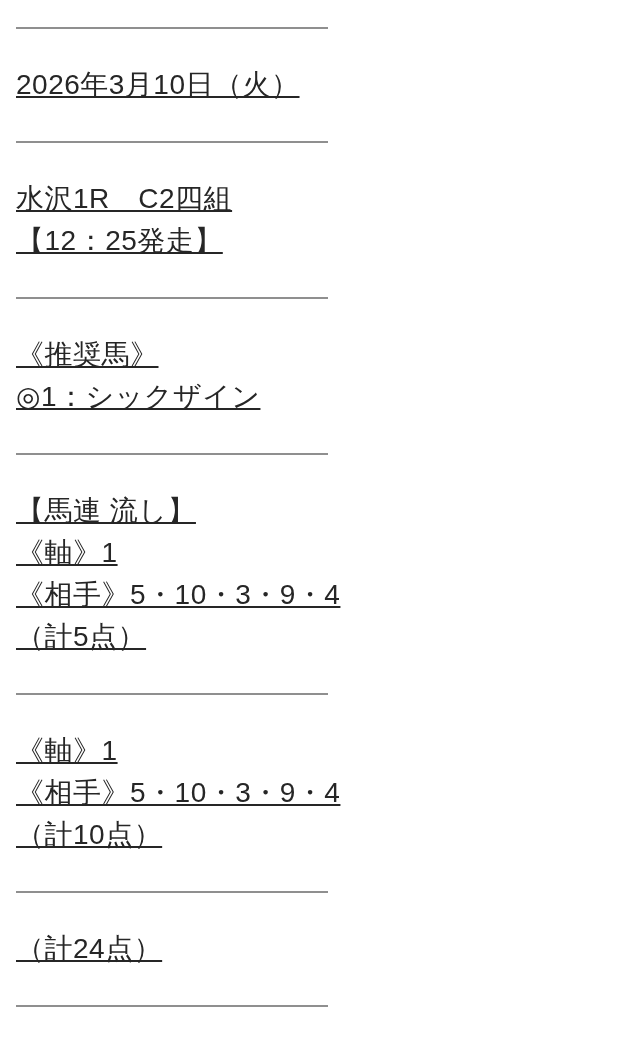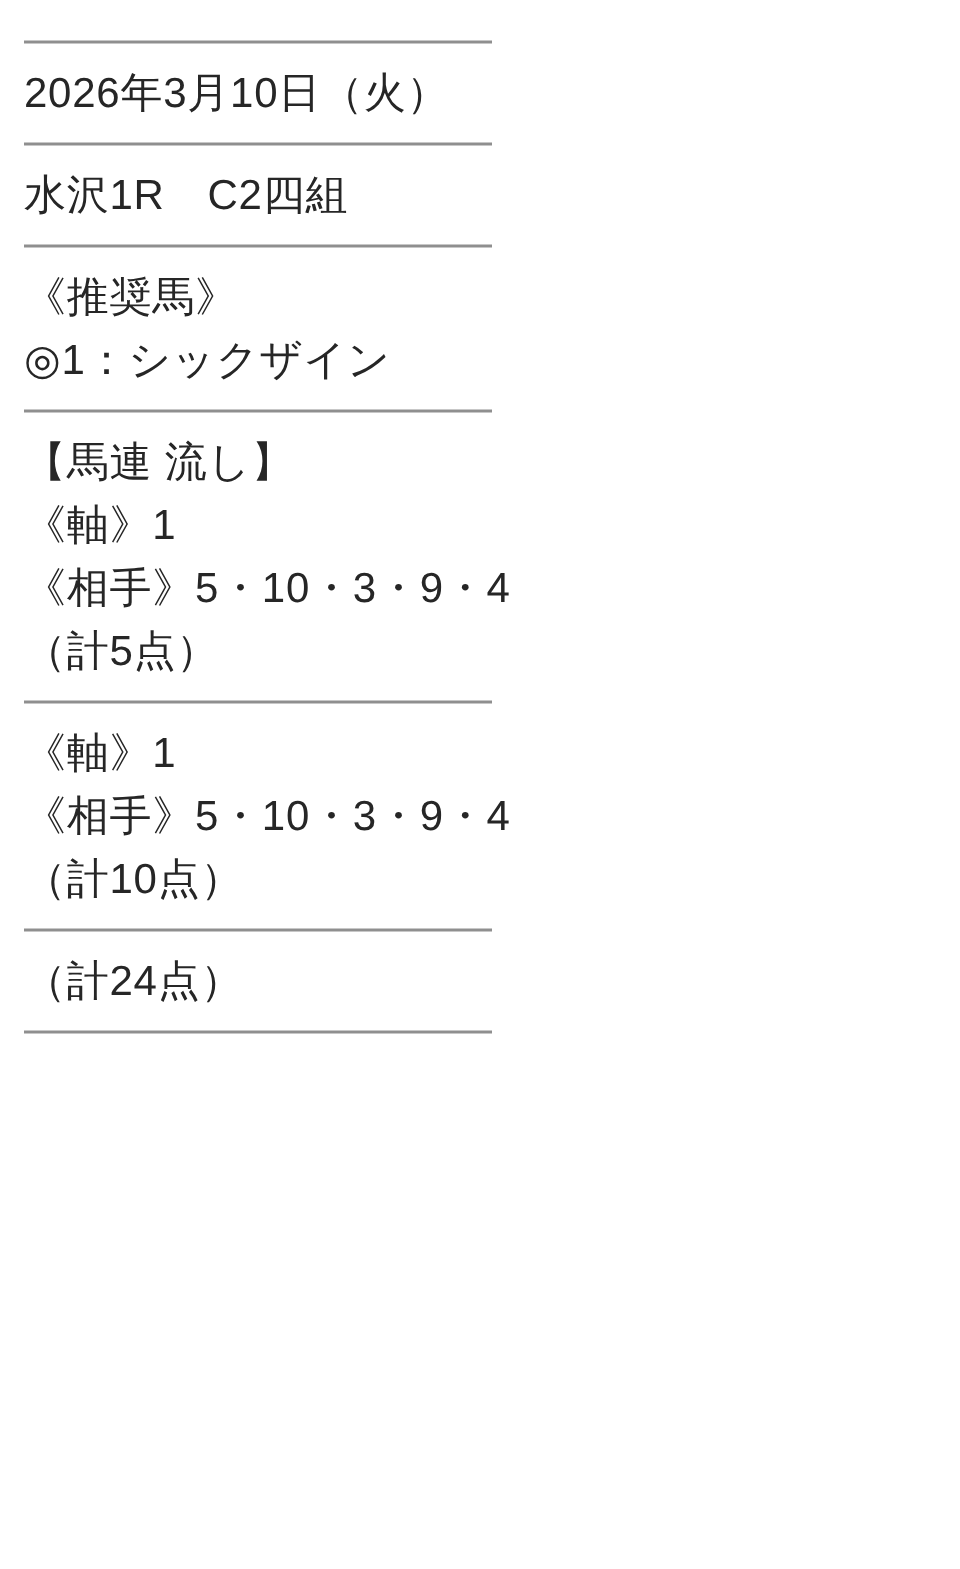--- a/index.html
+++ b/index.html
@@ -19,21 +19,22 @@
     color: #262626;
     font-size: 28px;
   }
   .divider {
     border: none;
     border-top: 2px solid #8f8f8f;
     margin: 0;
     width: 312px;
   }
   .block {
-    margin: 12px 0;
+    margin: 35px 0;
+    text-decoration: underline;
   }
   .line {
     line-height: 42px;
     white-space: pre;
     letter-spacing: 0.5px;
   }
 </style>
 </head>
 <body>
 
@@ -42,20 +43,21 @@
   <hr class="divider">
 
   <section class="block">
     <div class="line">2026年3月10日（火）</div>
   </section>
 
   <hr class="divider">
 
   <section class="block">
     <div class="line">水沢1R　C2四組</div>
+    <div class="line">【12：25発走】</div>
   </section>
 
   <hr class="divider">
 
   <section class="block">
     <div class="line">《推奨馬》</div>
     <div class="line">◎1：シックザイン</div>
   </section>
 
   <hr class="divider">

